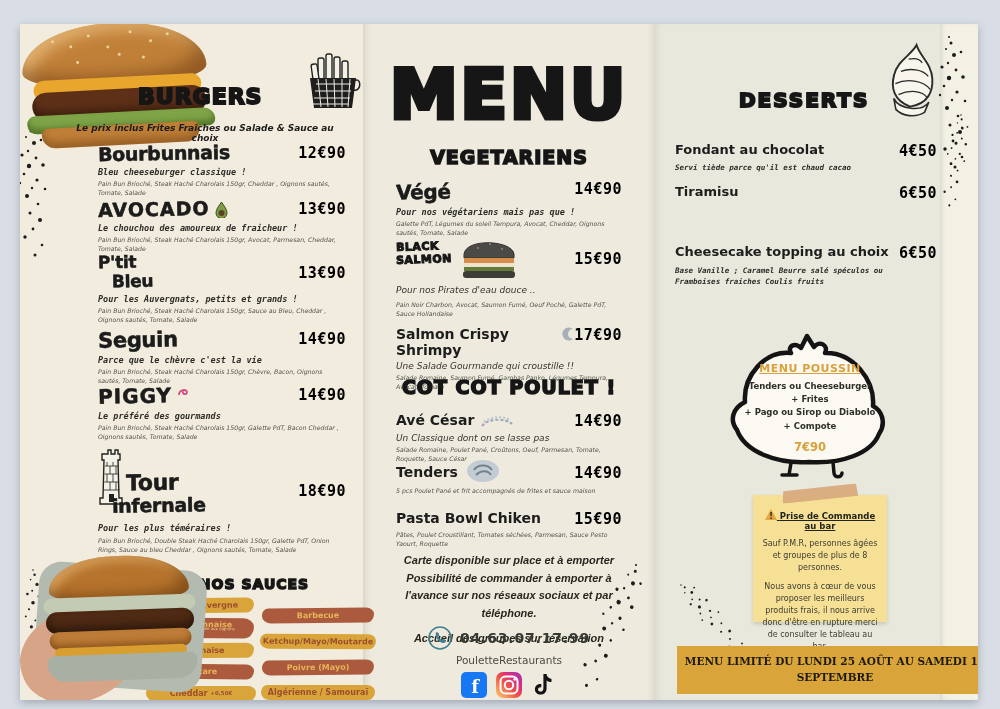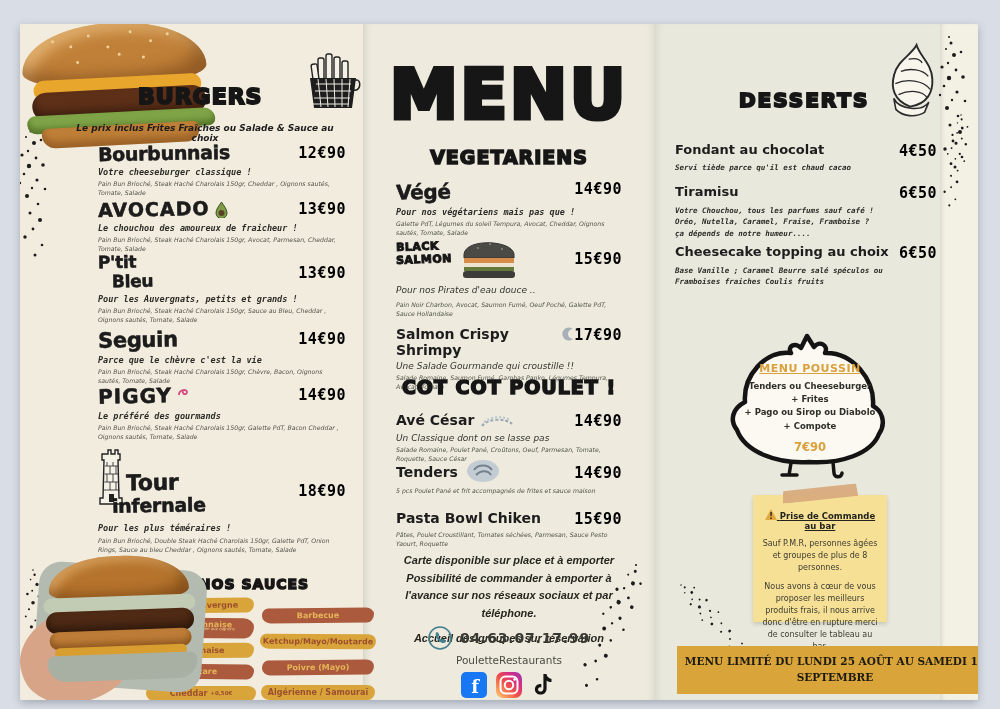--- a/index.html
+++ b/index.html
@@ -99,21 +99,21 @@
       <path d="M14 27 L17 55 M22 27 L24 55 M30 27 L31 55 M38 27 L38 55 M46 27 L44 55"></path>
     </g>
     <path d="M48 30 C58 22 58 40 50 38" fill="none" stroke="#222" stroke-width="1.5"></path>
   </svg>
 
   <div class="abs center" style="left:55px;top:99px;width:260px;font-size:9px;font-weight:700;font-style:italic">Le prix inclus Frites Fraîches ou Salade &amp; Sauce au choix</div>
 
   <div class="b-item" style="top:118px">
     <span class="bname">Bourbunnais</span>
     <span class="price">12€90</span>
-    <div class="desc">Votre cheeseburger classique !</div>
+    <div class="desc">Bleu cheeseburger classique !</div>
     <div class="ingr">Pain Bun Brioché, Steak Haché Charolais 150gr, Cheddar , Oignons sautés, Tomate, Salade</div>
   </div>
 
   <div class="b-item" style="top:174px">
     <span class="bname" style="letter-spacing:1px">AVOCADO</span>
     <svg width="13" height="17" style="vertical-align:-2px">
       <path d="M6.5 1 C9 5 12 8 12 12 A5.5 5.5 0 0 1 1 12 C1 8 4 5 6.5 1 Z" fill="#7d9c45" stroke="#3f5222" stroke-width="1"></path>
       <circle cx="6.5" cy="12" r="3" fill="#5a4126"></circle>
       </svg>
     <span class="price">13€90</span>
@@ -317,21 +317,20 @@
         <span class="price">4€50</span>
         </div>
       <div class="desc" style="font-size:7.5px">Servi tiède parce qu'il est chaud cacao</div>
     </div>
 
     <div class="abs" style="left:20px;top:160px;width:262px">
       <div class="row">
           <span class="mname">Tiramisu</span>
         <span class="price">6€50</span>
         </div>
-      <div class="desc" style="font-size:7.5px;width:200px;line-height:1.5">Votre Chouchou, tous les parfums sauf café ! Oréo, Nutella, Caramel, Fraise, Framboise ? ça dépends de notre humeur....</div>
     </div>
 
     <div class="abs" style="left:20px;top:220px;width:262px">
       <div class="row">
           <span class="mname">Cheesecake topping au choix</span>
         <span class="price">6€50</span>
         </div>
       <div class="desc" style="font-size:7.5px;width:210px;line-height:1.5">Base Vanille ; Caramel Beurre salé spéculos ou Framboises fraiches Coulis fruits</div>
     </div>
 

